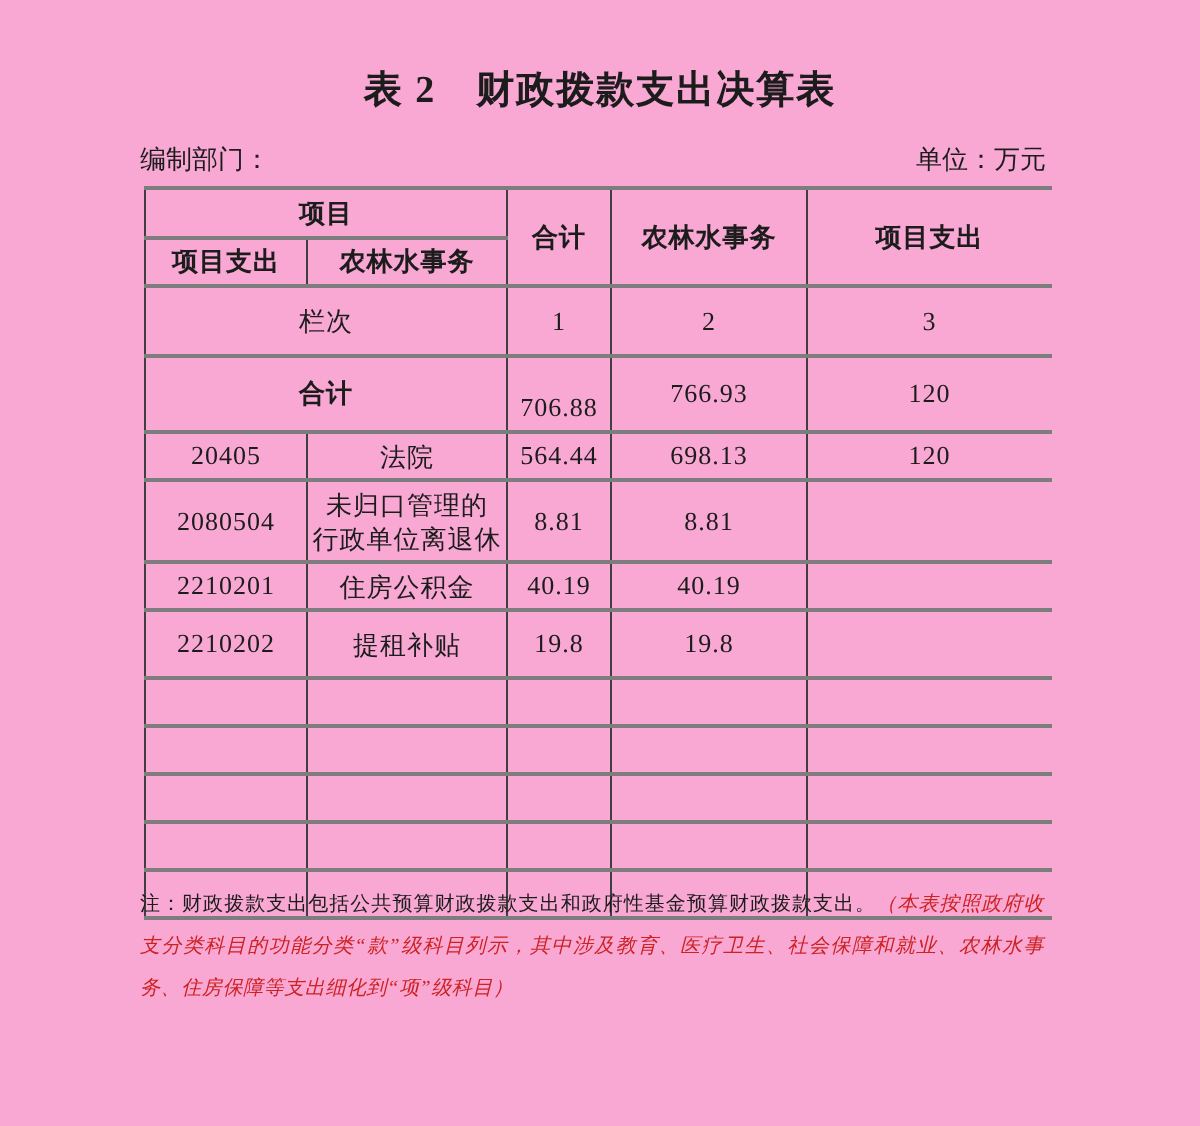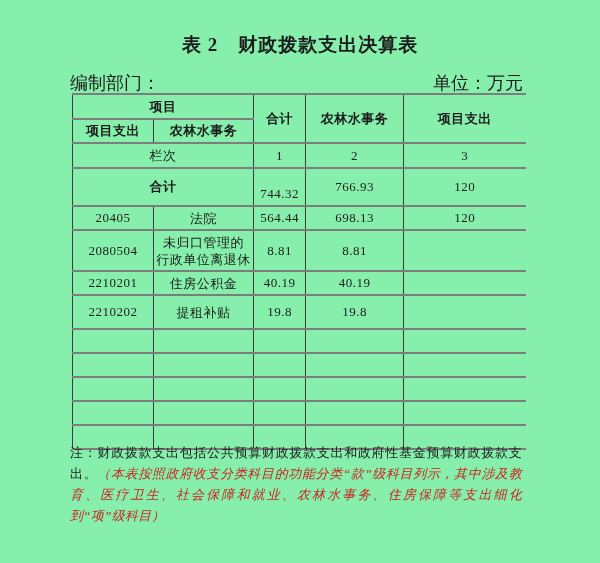--- a/index.html
+++ b/index.html
@@ -1,62 +1,62 @@
 <!DOCTYPE html>
 <html><head>
 <meta charset="utf-8">
 <style>
   html, body { margin:0; padding:0; background:#ffffff; }
   body {
     width:600px; height:563px;
     font-family:"Liberation Serif","DejaVu Serif",serif;
     color:#1c1c1c;
   }
-  .page { position:relative; width:600px; height:563px; overflow:hidden; background:#86efac; }
+  .page { position:relative; width:600px; height:563px; overflow:hidden; background:#f9a8d4; }
 
   .title {
     position:absolute; top:32px; left:0; width:100%;
     text-align:center; font-size:19px; font-weight:700; letter-spacing:1px;
   }
 
   .meta {
     position:absolute; top:71px; left:70px; width:453px;
     display:flex; justify-content:space-between;
-    font-size:18px;
+    font-size:13px;
   }
 
   table.fin {
     position:absolute; top:93px; left:72px; width:453px;
     border-collapse:collapse; table-layout:fixed;
   }
   table.fin td {
     border-top:2px solid #7d7d7d;
     border-left:1px solid #3f3f3f;
     text-align:center; vertical-align:middle;
     font-size:13px; padding:0 1px; overflow:hidden;
     letter-spacing:0.5px;
   }
   table.fin tr.last-row td { border-bottom:2px solid #7d7d7d; }
 
   .h-head1 { height:25px; }
   .h-head2 { height:24px; }
-  .h-cols  { height:25px;padding-left:36px; }
+  .h-cols  { height:35px;padding-left:36px; }
   .h-total { height:38px; }
   .h-data  { height:24px;padding-left:37px; }
   .h-two   { height:41px; }
   .h-small { height:34px; }
   .h-empty { height:24px; }
 
   .bold { font-weight:700; }
   .vbottom { vertical-align:bottom !important; padding-bottom:3px !important; }
   .nline { display:block; line-height:17px; }
 
   .note {
     position:absolute; top:442px; left:70px; width:452px;
-    font-size:13px; line-height:21px; text-align:justify;
+    font-size:10px; line-height:21px; text-align:justify;
     letter-spacing:0.3px;
   }
   .note-red { color:#cc2222; font-style:italic; }
 </style>
 </head>
 <body>
 
 <div class="page">
 
   <div class="title">表 2　财政拨款支出决算表</div>
@@ -89,21 +89,21 @@
 
     <tr class="h-cols">
       <td colspan="2">栏次</td>
       <td>1</td>
       <td>2</td>
       <td>3</td>
     </tr>
 
     <tr class="h-total">
       <td colspan="2" class="bold">合计</td>
-      <td class="vbottom">744.32</td>
+      <td class="vbottom">706.88</td>
       <td>766.93</td>
       <td>120</td>
     </tr>
 
     <tr class="h-data">
       <td>20405</td>
       <td>
             <span class="nline">法院</span>
             <span class="nline"></span>
           </td>

